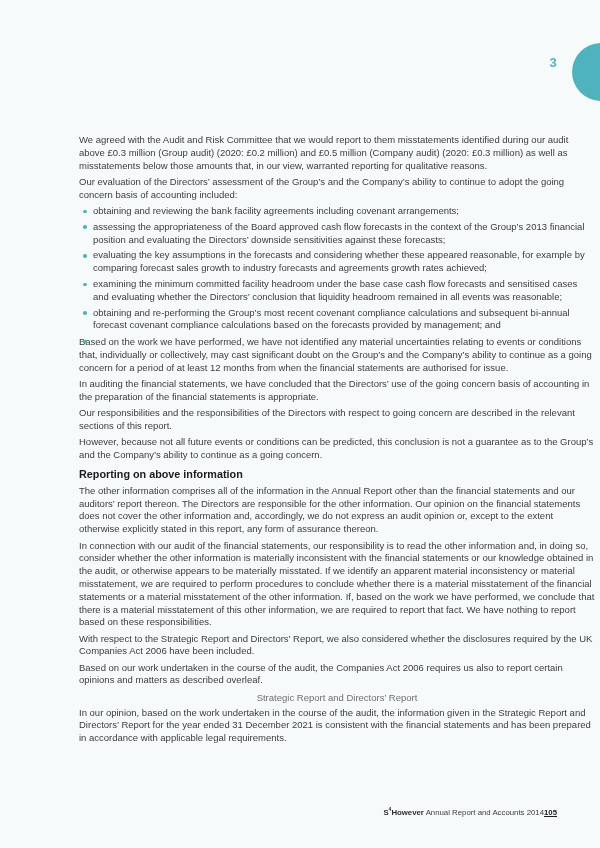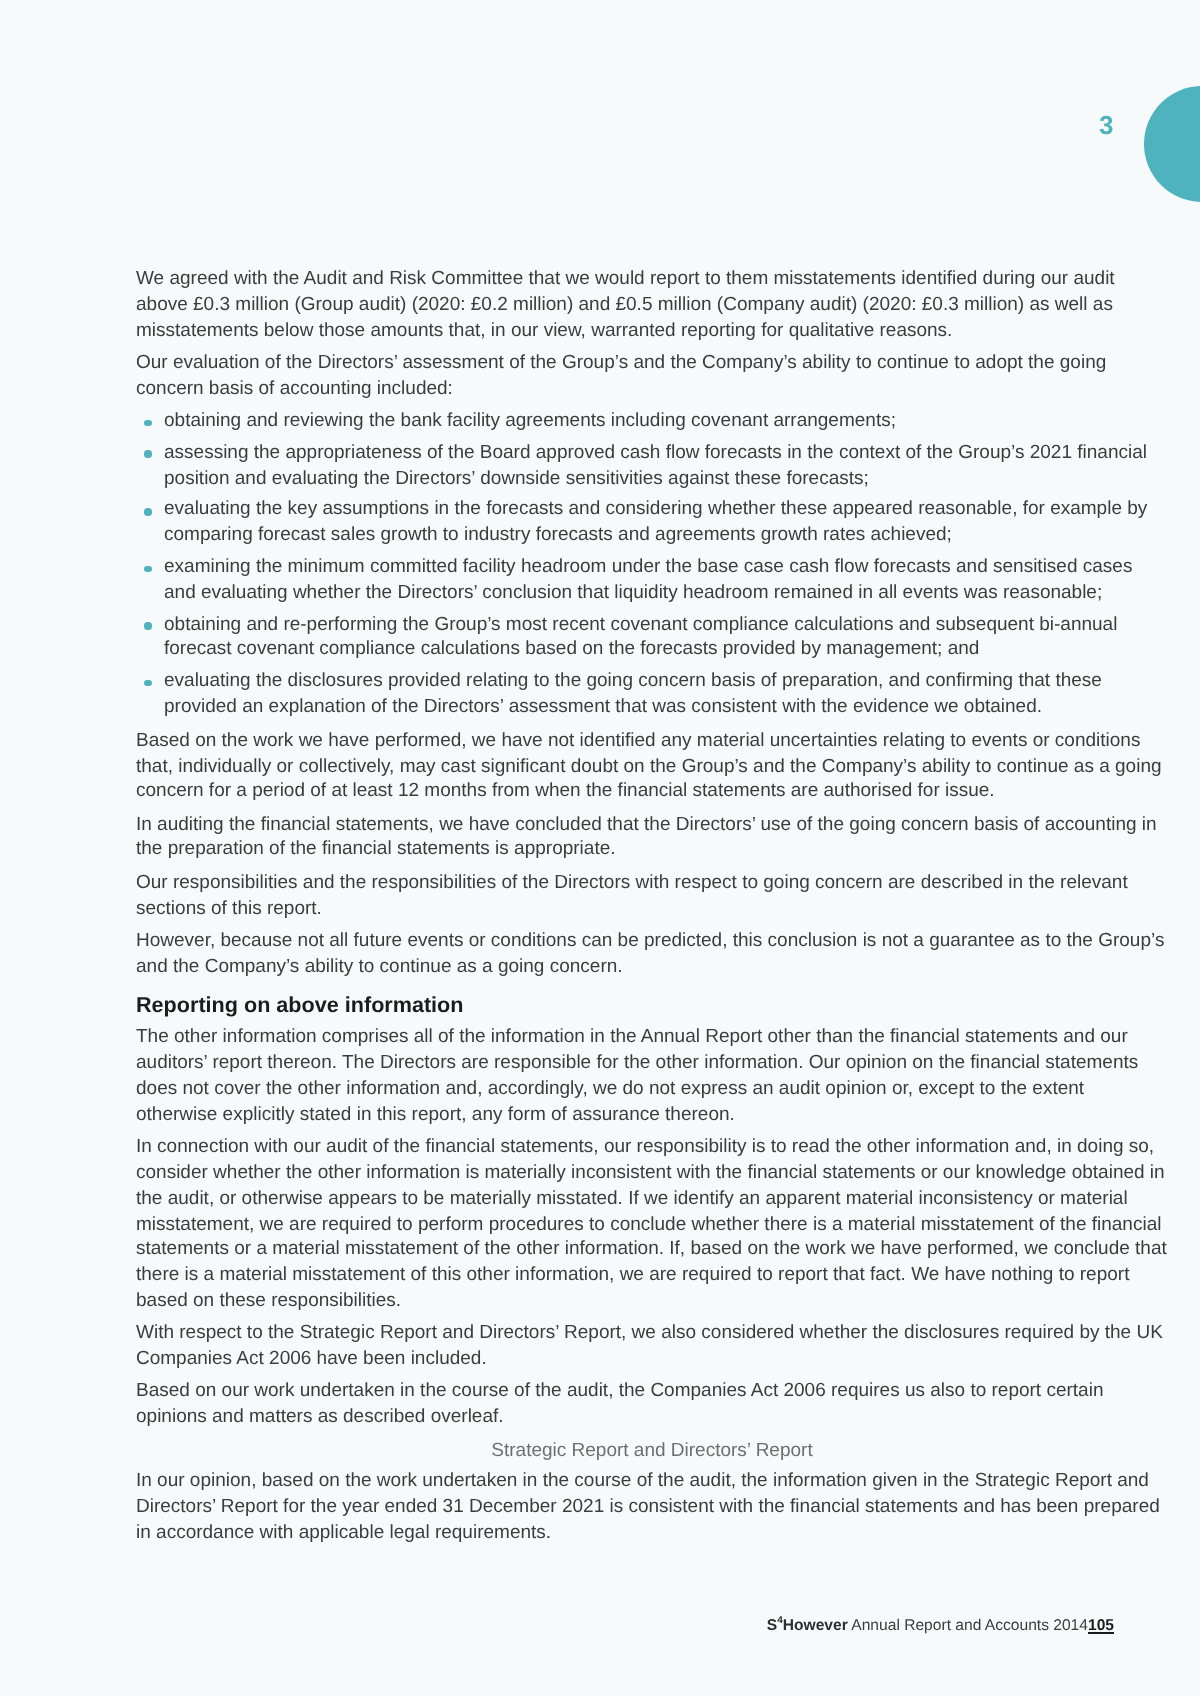--- a/index.html
+++ b/index.html
@@ -32,21 +32,21 @@
     position: absolute;
     top: 55px;
     right: 43px;
     font-size: 13px;
     font-weight: bold;
     color: #4fb3bd;
     letter-spacing: 0.3px;
   }
   .content {
     position: absolute;
-    left: 68px;
+    left: 79px;
     top: 134px;
     width: 516px;
     font-size: 9.5px;
     line-height: 12.8px;
     text-align: left;
   }
   .content p {
     margin: 0 0 3.5px 0;
   }
   h2.heading {
@@ -119,25 +119,25 @@
 
   <main class="content">
 
     <p>We agreed with the Audit and Risk Committee that we would report to them misstatements identified during our audit above £0.3 million (Group audit) (2020: £0.2 million) and £0.5 million (Company audit) (2020: £0.3 million) as well as misstatements below those amounts that, in our view, warranted reporting for qualitative reasons.</p>
 
 
     <p>Our evaluation of the Directors’ assessment of the Group’s and the Company’s ability to continue to adopt the going concern basis of accounting included:</p>
 
     <ul class="bullets">
       <li><span class="dot"></span><span>obtaining and reviewing the bank facility agreements including covenant arrangements;</span></li>
-      <li><span class="dot"></span><span>assessing the appropriateness of the Board approved cash flow forecasts in the context of the Group’s 2021 financial position and evaluating the Directors’ downside sensitivities against these forecasts;</span></li>
+      <li><span class="dot"></span><span>assessing the appropriateness of the Board approved cash flow forecasts in the context of the Group’s 2013 financial position and evaluating the Directors’ downside sensitivities against these forecasts;</span></li>
       <li><span class="dot"></span><span>evaluating the key assumptions in the forecasts and considering whether these appeared reasonable, for example by comparing forecast sales growth to industry forecasts and agreements growth rates achieved;</span></li>
       <li><span class="dot"></span><span>examining the minimum committed facility headroom under the base case cash flow forecasts and sensitised cases and evaluating whether the Directors’ conclusion that liquidity headroom remained in all events was reasonable;</span></li>
       <li><span class="dot"></span><span>obtaining and re-performing the Group’s most recent covenant compliance calculations and subsequent bi-annual forecast covenant compliance calculations based on the forecasts provided by management; and</span></li>
-      <li><span class="dot"></span><span>evaluating the disclosures provided relating to the going concern basis of preparation, and confirming that these provided an explanation of the Directors’ assessment that was consistent with the evidence we obtained.</span></li>
+      <li><span class="dot"></span></li>
     </ul>
 
     <p>Based on the work we have performed, we have not identified any material uncertainties relating to events or conditions that, individually or collectively, may cast significant doubt on the Group’s and the Company’s ability to continue as a going concern for a period of at least 12 months from when the financial statements are authorised for issue.</p>
     <p>In auditing the financial statements, we have concluded that the Directors’ use of the going concern basis of accounting in the preparation of the financial statements is appropriate.</p>
     <p>Our responsibilities and the responsibilities of the Directors with respect to going concern are described in the relevant sections of this report.</p>
     <p>However, because not all future events or conditions can be predicted, this conclusion is not a guarantee as to the Group’s and the Company’s ability to continue as a going concern.</p>
 
     <h2 class="heading">Reporting on above information</h2>
 
     <p>The other information comprises all of the information in the Annual Report other than the financial statements and our auditors’ report thereon. The Directors are responsible for the other information. Our opinion on the financial statements does not cover the other information and, accordingly, we do not express an audit opinion or, except to the extent otherwise explicitly stated in this report, any form of assurance thereon.</p>

